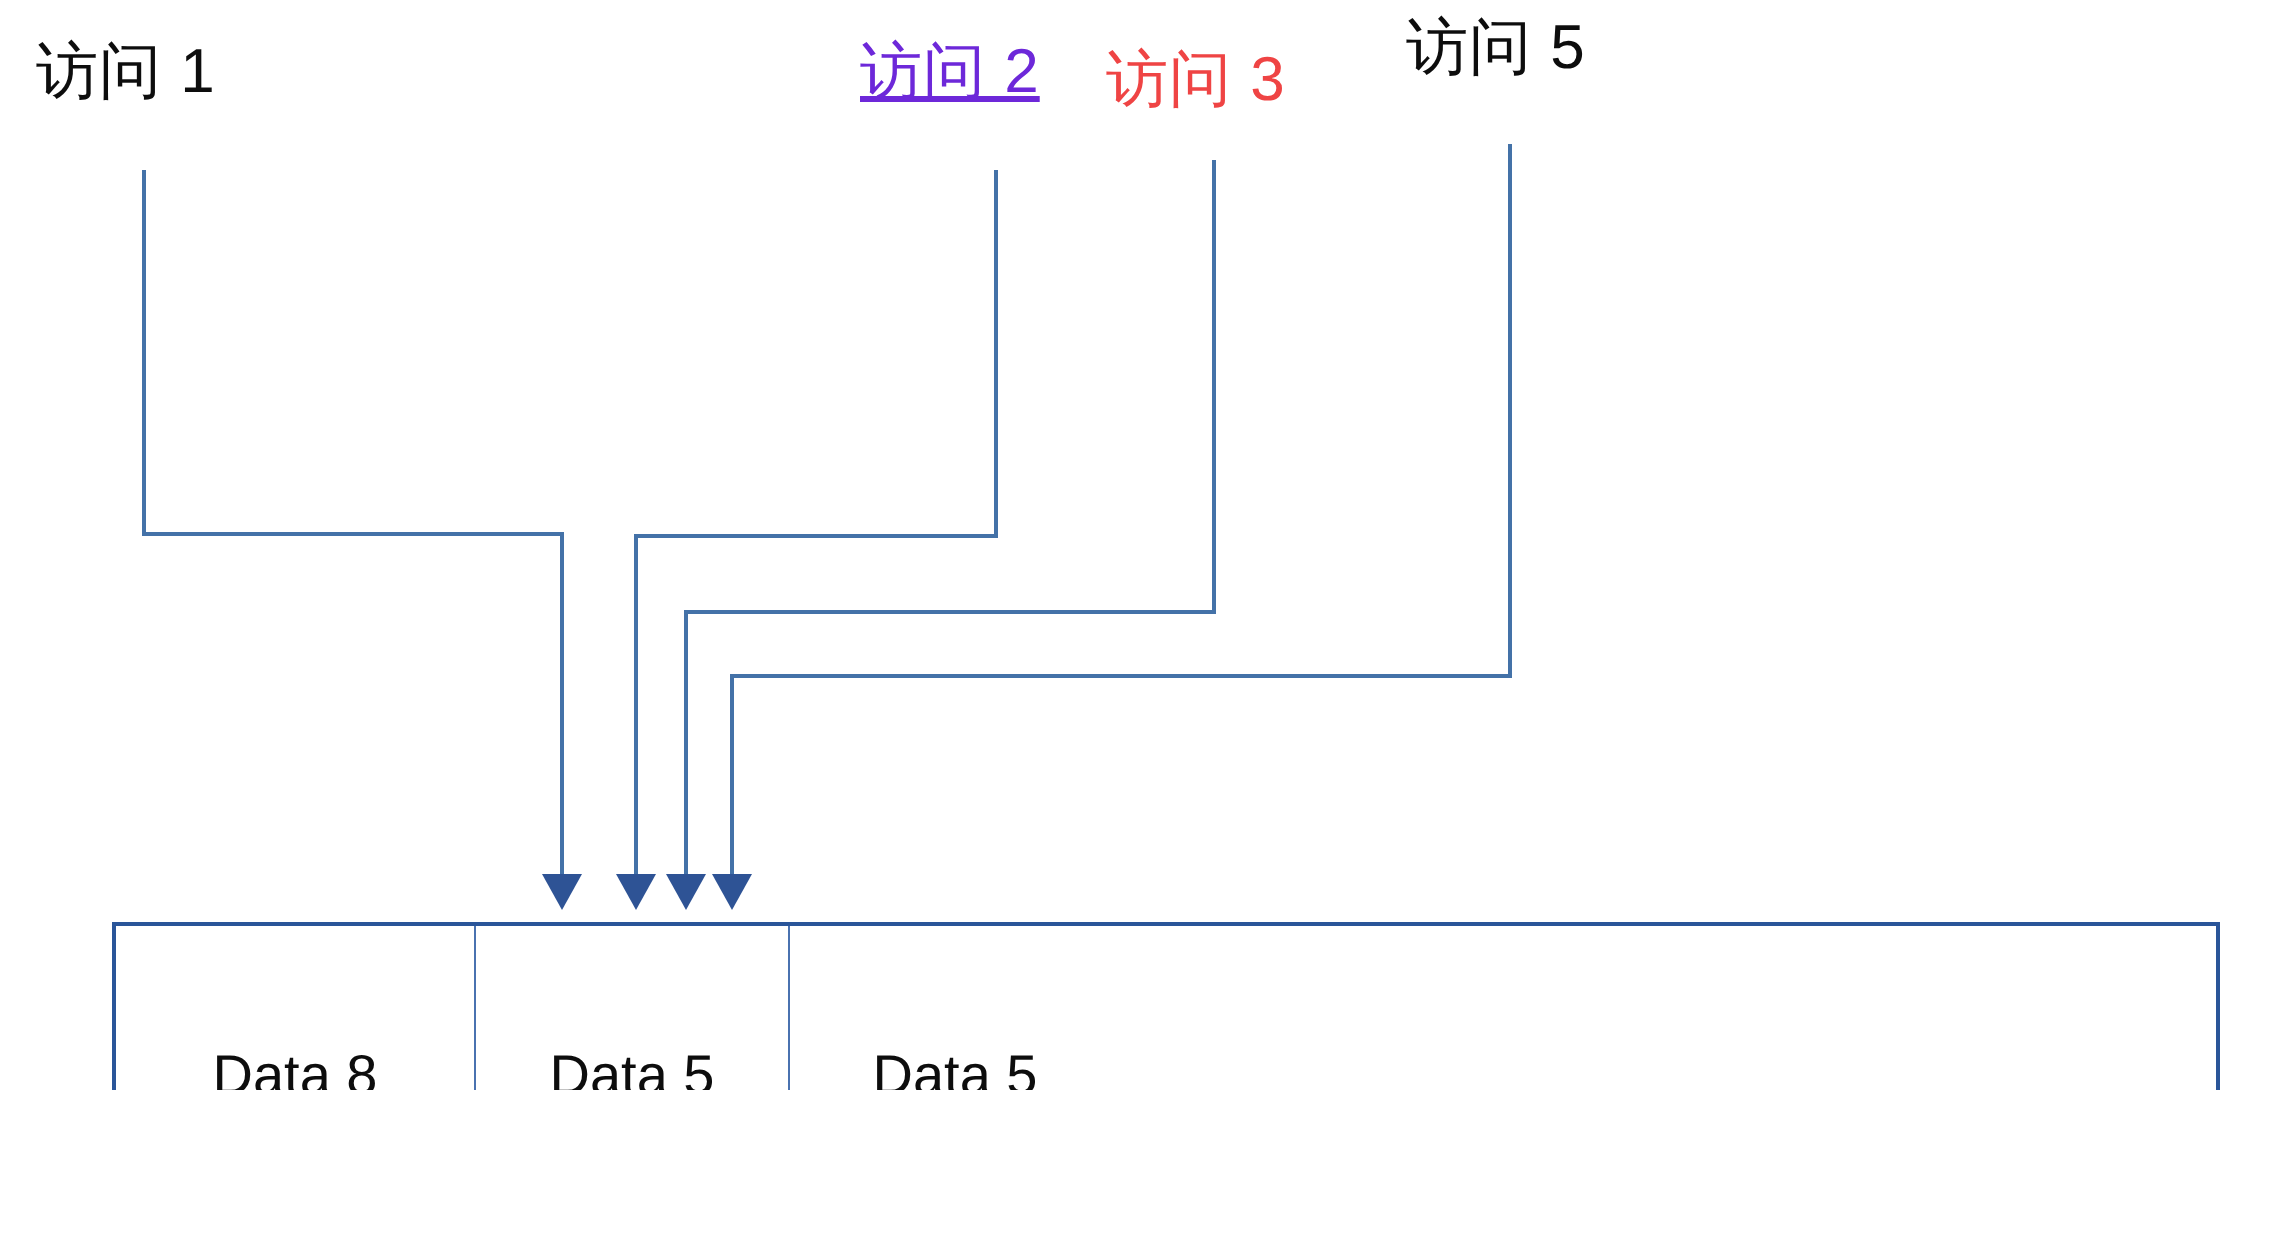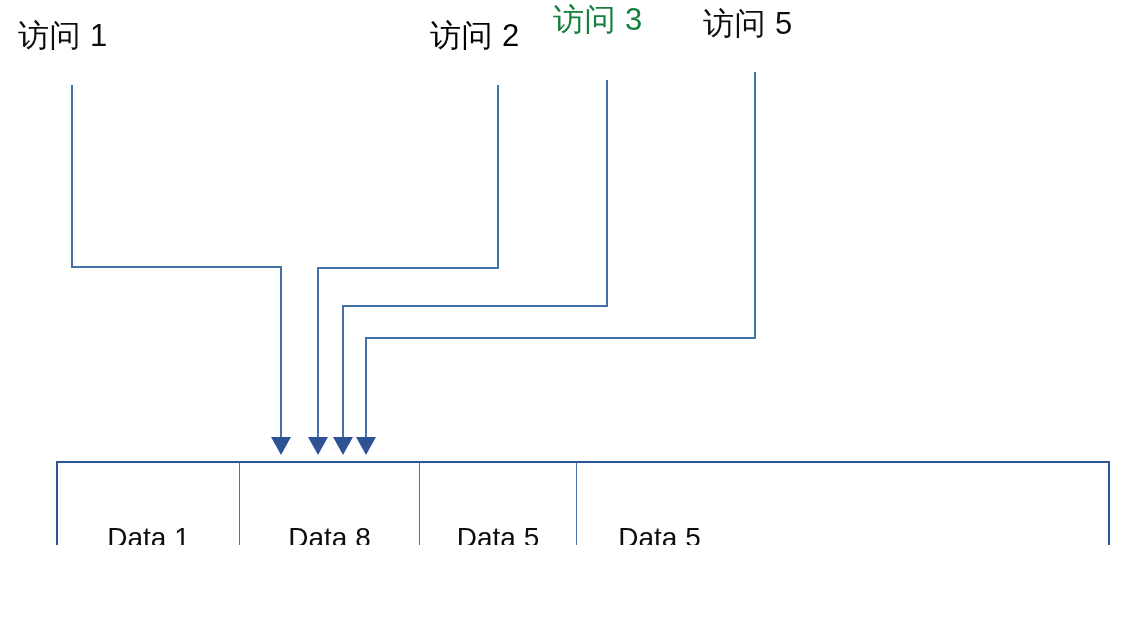--- a/index.html
+++ b/index.html
@@ -79,29 +79,26 @@
         <path d="M 333 437 L 353 437 L 343 455 Z" fill="#2e5395"></path>
       </g>
       <g>
         <polyline points="755,72 755,338 366,338 366,439" fill="none" stroke="#4472a8" stroke-width="2" stroke-linecap="butt" stroke-linejoin="miter"></polyline>
         <path d="M 356 437 L 376 437 L 366 455 Z" fill="#2e5395"></path>
       </g>
     </svg>
 
   <div id="labels-layer">
       <div class="access-label" style="left: 18px; top: 20px; color: rgb(13, 13, 13);">访问 1</div>
-      <div class="access-label" style="left: 430px; top: 20px; color: #000000;">访问 2</div>
-      <div class="access-label" style="left: 553px; top: 4px; color: #15803d;">访问 3</div>
+      <div class="access-label" style="left: 430px; top: 20px; color: #6d28d9; text-decoration: underline;">访问 2</div>
+      <div class="access-label" style="left: 553px; top: 24px; color: #ef4444;">访问 3</div>
       <div class="access-label" style="left: 703px; top: 8px; color: rgb(13, 13, 13);">访问 5</div>
     </div>
 
   <div class="memory-row" id="memory-row" style="left: 56px; top: 461px; width: 1054px; height: 155px; border-color: rgb(42, 85, 153);">
-      <div class="memory-cell" style="width: 182px; flex: 0 0 182px; border-right-color: rgb(74, 114, 176);">
-        <span class="cell-label">Data 1</span>
-      </div>
       <div class="memory-cell" style="width: 180px; flex: 0 0 180px; border-right-color: rgb(74, 114, 176);">
         <span class="cell-label">Data 8</span>
       </div>
       <div class="memory-cell" style="width: 157px; flex: 0 0 157px; border-right-color: rgb(74, 114, 176);">
         <span class="cell-label">Data 5</span>
       </div>
       <div class="memory-cell" style="width: 165px; flex: 0 0 165px; border-right-color: rgb(74, 114, 176);">
         <span class="cell-label">Data 5</span>
       </div>
     </div>

